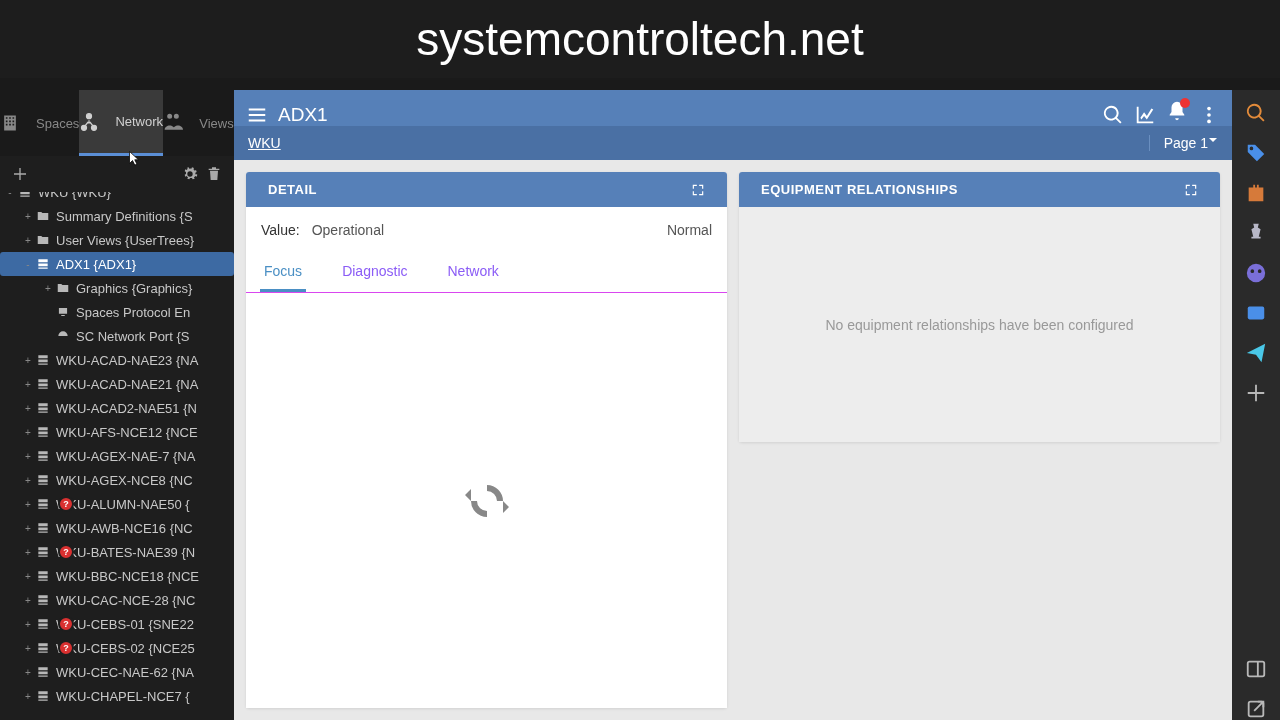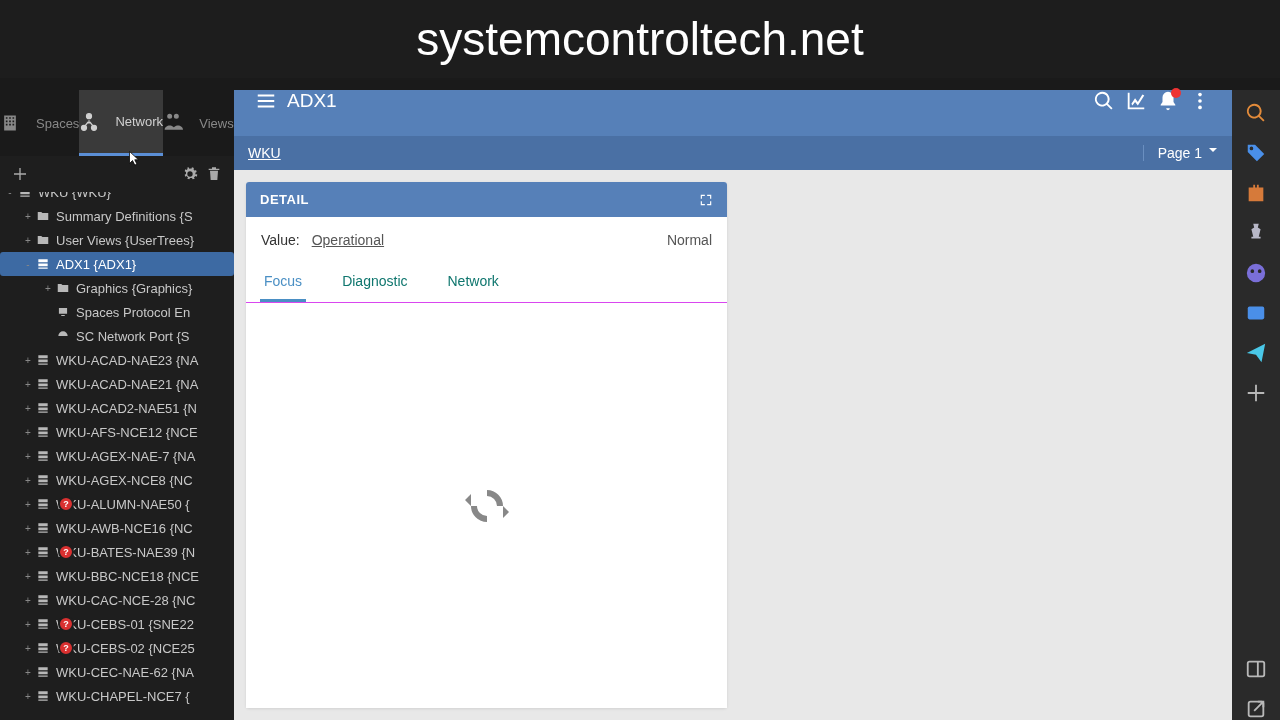--- a/index.html
+++ b/index.html
@@ -19,43 +19,43 @@
 .tree-item{display:flex;align-items:center;height:24px;padding-left:4px;white-space:nowrap;cursor:pointer;position:relative}
 .tree-item.selected{background:#3d6aa3;border-radius:3px;color:#fff}
 .tree-item.selected .ticon{fill:#fff}
 .tree-item .toggle{width:12px;text-align:center;font-size:10px;color:#888;margin-right:2px}
 .tree-item .ticon{width:14px;height:14px;margin-right:6px;fill:#b8b8b8;flex-shrink:0}
 .tree-item.lvl1{padding-left:22px}
 .tree-item.lvl2{padding-left:42px}
 .alert-badge{position:absolute;left:58px;top:4px;width:16px;height:16px;background:#d93030;border-radius:50%;border:2px solid #1e1e1e;display:flex;align-items:center;justify-content:center}
 .alert-badge::after{content:"?";color:#fff;font-size:9px;font-weight:bold}
 .main{flex:1;background:#e8e8e8;display:flex;flex-direction:column}
-.header{background:#5680b8;color:#fff;height:46px;display:flex;align-items:flex-start;padding:0 21px;gap:10px}
+.header{background:#5680b8;color:#fff;height:36px;display:flex;align-items:flex-end;padding:0 12px;gap:10px}
 .header-title{font-size:19px;font-weight:400}
 .header .spacer{flex:1}
 .header-icon{width:22px;height:22px;fill:#fff;cursor:pointer}
 .bell-wrap{position:relative}
 .bell-dot{position:absolute;top:-2px;right:-2px;width:10px;height:10px;background:#e33;border-radius:50%}
 .subheader{background:#4a70a4;color:#fff;height:34px;display:flex;align-items:center;padding:0 14px;font-size:14px}
 .breadcrumb{text-decoration:underline;cursor:pointer}
 .subheader .spacer{flex:1}
-.page-sel{border-left:1px solid #6a8fc0;padding-left:14px;display:flex;align-items:flex-start;gap:6px;cursor:pointer}
+.page-sel{border-left:1px solid #6a8fc0;padding-left:14px;display:flex;align-items:flex-start;cursor:pointer}
 .content{flex:1;padding:12px;display:flex;gap:12px;overflow:hidden}
 .col{display:flex;flex-direction:column;gap:12px}
 .col-left{flex:1}
 .col-right{flex:1}
 .panel{background:#fff;border-radius:3px;display:flex;flex-direction:column;box-shadow:0 1px 3px rgba(0,0,0,0.1)}
-.panel-header{background:#5680b8;color:#fff;padding:10px 14px;font-size:13px;font-weight:bold;letter-spacing:0.5px;display:flex;align-items:center;border-radius:3px 3px 0 0}
+.panel-header{background:#5680b8;color:#fff;padding:10px 22px;font-size:13px;font-weight:bold;letter-spacing:0.5px;display:flex;align-items:center;border-radius:3px 3px 0 0}
 .panel-header .spacer{flex:1}
 .expand-icon{width:14px;height:14px;fill:#fff;cursor:pointer}
 .detail-body{padding:15px;display:flex;align-items:center;gap:12px;font-size:14px;color:#333}
-.detail-value{text-decoration:underline;color:#555}
+.detail-value{color:#555}
 .detail-status{margin-left:auto;color:#555}
 .detail-tabs{display:flex;border-bottom:1px solid #d946ef;padding:0 14px;gap:32px}
-.detail-tab{padding:10px 4px;font-size:14px;color:#0f766e;cursor:pointer;border-bottom:3px solid transparent}
+.detail-tab{padding:10px 4px;font-size:14px;color:#8b5cf6;cursor:pointer;border-bottom:3px solid transparent}
 .detail-tab.active{color:#4a8fc4;border-bottom-color:#4a8fc4}
 .panel-content{flex:1;display:flex;align-items:center;justify-content:center;color:#999;font-size:14px;background:#f5f5f5}
 .panel.detail{flex:1}
 .panel.detail .panel-content{background:#fff;min-height:240px}
 .panel.rel{height:270px}
 .panel.rel .panel-content{background:#ededed}
 .panel.trend{flex:1}
 .panel.trend .panel-content{background:#fff;min-height:140px}
 .spinner{width:48px;height:48px;fill:#888;animation:spin 2s linear infinite}
 @keyframes spin{from{transform:rotate(0)}to{transform:rotate(360deg)}}
@@ -321,20 +321,32 @@
             <div class="detail-tab">Network</div>
           </div>
           <div class="panel-content">
             <svg class="spinner" viewBox="0 0 24 24">
                 <path d="M12 4a8 8 0 018 8h-3a5 5 0 00-5-5zM12 20a8 8 0 01-8-8h3a5 5 0 005 5zm8-8l3 3-3 3zM4 12l-3-3 3-3z"></path>
               </svg>
           </div>
         </div>
       </div>
       <div class="col col-right">
+        <div class="panel rel">
+          <div class="panel-header">
+            <span>EQUIPMENT RELATIONSHIPS</span>
+            <div class="spacer"></div>
+            <svg class="expand-icon" viewBox="0 0 24 24">
+                <path d="M3 3h7v2H5v5H3zm18 0v7h-2V5h-5V3zM3 21v-7h2v5h5v2zm18 0h-7v-2h5v-5h2z"></path>
+              </svg>
+          </div>
+          <div class="panel-content">
+            <span>No equipment relationships have been configured</span>
+          </div>
+        </div>
       </div>
     </div>
   </div>
 
   <div class="right-rail">
     <svg class="rail-icon" viewBox="0 0 24 24" fill="#e38b3a">
         <path d="M10 2a8 8 0 016.3 13l5 5-1.4 1.4-5-5A8 8 0 1110 2zm0 2a6 6 0 100 12 6 6 0 000-12z"></path>
       </svg>
     <svg class="rail-icon" viewBox="0 0 24 24" fill="#4a8fe8">
         <path d="M3 3h8l10 10-8 8L3 11zm4 2a2 2 0 100 4 2 2 0 000-4z"></path>

